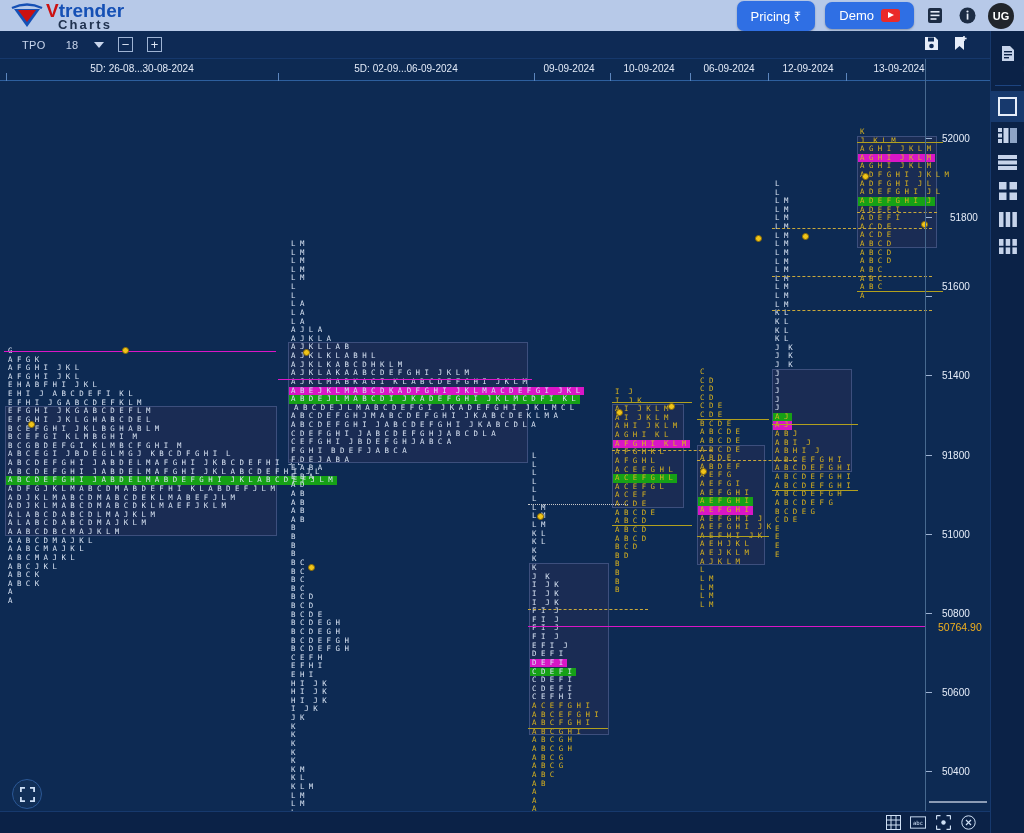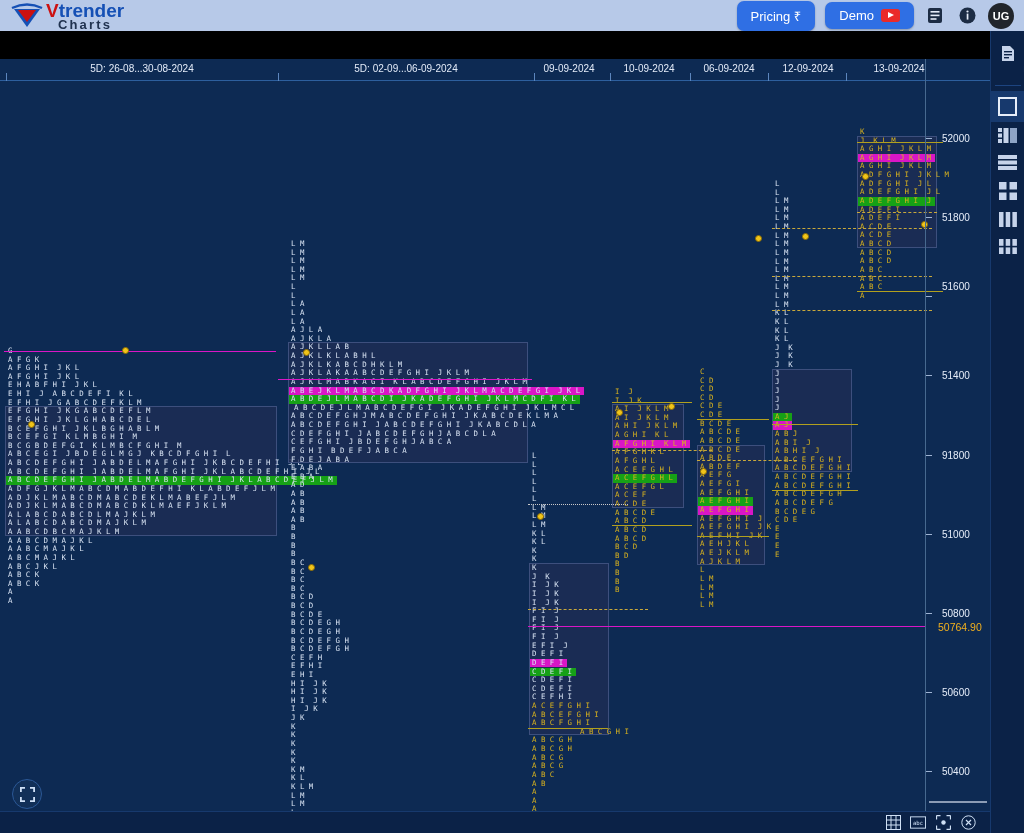--- a/index.html
+++ b/index.html
@@ -4,21 +4,21 @@
 <title>Vtrender Charts — TPO Market Profile</title>
 <style>
   * { box-sizing: border-box; }
   html, body {
     margin: 0; padding: 0;
     width: 1024px; height: 833px;
     overflow: hidden;
     background: #0b2447;
     font-family: "Liberation Sans", sans-serif;
   }
-  #app { position: relative; width: 1024px; height: 833px; background: #000000; padding-left: 48px; }
+  #app { position: relative; width: 1024px; height: 833px; background: #22c55e; padding-left: 48px; }
 
   
   .header {
     position: absolute; left: 0; top: 0; width: 1024px; height: 31px;
     background: #b7c9e8;
     display: flex; align-items: center;
   }
   .logo-wrap { display: flex; align-items: center; margin-left: 10px; }
   .logo-mark { width: 34px; height: 26px; position: relative; }
   .logo-text { margin-left: 2px; line-height: 1; }
@@ -156,20 +156,43 @@
         <svg width="17" height="17" viewBox="0 0 17 17">
             <circle cx="8.5" cy="8.5" r="8" fill="#1c2c44"></circle>
             <rect x="7.7" y="6.6" width="1.7" height="6" fill="#e6edf9"></rect>
             <circle cx="8.5" cy="4.5" r="1.1" fill="#e6edf9"></circle>
           </svg>
       </span>
       <div class="avatar">UG</div>
     </div>
   </div>
 
+  <div class="toolbar">
+    <span class="tb-label">TPO</span>
+    <span class="tb-value">18</span>
+    <span class="caret"></span>
+    <span class="tb-btn">−</span>
+    <span class="tb-btn">+</span>
+    <div class="tb-right">
+      <span>
+        <svg width="15" height="15" viewBox="0 0 15 15">
+            <path d="M1 1h10l3 3v10H1z" fill="#e6edf9"></path>
+            <rect x="4" y="1.5" width="6" height="4" fill="#0e2a55"></rect>
+            <circle cx="7.5" cy="10" r="2.3" fill="#0e2a55"></circle>
+          </svg>
+      </span>
+      <span>
+        <svg width="15" height="15" viewBox="0 0 15 15">
+            <path d="M2 1h9v13l-4.5-4L2 14z" fill="#e6edf9"></path>
+            <rect x="10.2" y="0" width="1.6" height="5" fill="#e6edf9"></rect>
+            <rect x="8.6" y="1.7" width="5" height="1.6" fill="#e6edf9"></rect>
+          </svg>
+      </span>
+    </div>
+  </div>
 
   <div class="rail">
     <div class="rail-item">
       <svg width="16" height="17" viewBox="0 0 16 17">
           <path d="M2 1h8l4 4v11H2z" fill="#c6d3ea"></path>
           <rect x="4" y="6" width="8" height="1.4" fill="#0b2247"></rect>
           <rect x="4" y="9" width="8" height="1.4" fill="#0b2247"></rect>
           <rect x="4" y="12" width="5" height="1.4" fill="#0b2247"></rect>
         </svg>
       <span class="lbl">Live</span>
@@ -378,21 +401,21 @@
           <div class="hl hl-mag" style="left: 530px; top: 577.88px; width: 37.15px;"></div>
           <div class="row" style="left: 532px; top: 577.88px; color: rgb(216, 227, 243);">D E F I</div>
           <div class="hl hl-green" style="left: 530px; top: 586.5px; width: 46.05px;"></div>
           <div class="row" style="left: 532px; top: 586.5px; color: rgb(216, 227, 243);">C D E F I</div>
           <div class="row" style="left: 532px; top: 595.12px; color: rgb(216, 227, 243);">C D E F I</div>
           <div class="row" style="left: 532px; top: 603.74px; color: rgb(216, 227, 243);">C D E F I</div>
           <div class="row" style="left: 532px; top: 612.36px; color: rgb(216, 227, 243);">C E F H I</div>
           <div class="row" style="left: 532px; top: 620.98px; color: rgb(216, 178, 30);">A C E F G H I</div>
           <div class="row" style="left: 532px; top: 629.6px; color: rgb(216, 178, 30);">A B C E F G H I</div>
           <div class="row" style="left: 532px; top: 638.22px; color: rgb(216, 178, 30);">A B C F G H I</div>
-          <div class="row" style="left: 532px; top: 646.84px; color: rgb(216, 178, 30); margin-left: 48px;">A B C G H I</div>
+          <div class="row" style="left: 532px; top: 646.84px; color: rgb(216, 178, 30);">A B C G H I</div>
           <div class="row" style="left: 532px; top: 655.46px; color: rgb(216, 178, 30);">A B C G H</div>
           <div class="row" style="left: 532px; top: 664.08px; color: rgb(216, 178, 30);">A B C G H</div>
           <div class="row" style="left: 532px; top: 672.7px; color: rgb(216, 178, 30);">A B C G</div>
           <div class="row" style="left: 532px; top: 681.32px; color: rgb(216, 178, 30);">A B C G</div>
           <div class="row" style="left: 532px; top: 689.94px; color: rgb(216, 178, 30);">A B C</div>
           <div class="row" style="left: 532px; top: 698.56px; color: rgb(216, 178, 30);">A B</div>
           <div class="row" style="left: 532px; top: 707.18px; color: rgb(216, 178, 30);">A</div>
           <div class="row" style="left: 532px; top: 715.8px; color: rgb(216, 178, 30);">A</div>
           <div class="row" style="left: 532px; top: 724.42px; color: rgb(216, 178, 30);">A</div>
         </div>
@@ -563,21 +586,21 @@
         <div class="smile" style="left: 755px; top: 153.697px;"></div>
         <div class="smile" style="left: 802px; top: 152.115px;"></div>
         <div class="smile" style="left: 862px; top: 91.5844px;"></div>
         <div class="smile" style="left: 921px; top: 140.246px;"></div>
       </div>
     <div class="axis" id="axis">
       <div class="ax-bottom"></div>
     <div class="ax-tick" style="top: 79px;"></div>
         <div class="ax-lbl" style="top: 79px;">52000</div>
         <div class="ax-tick" style="top: 158.125px;"></div>
-        <div class="ax-lbl" style="top: 158.125px;">51800</div>
+        <div class="ax-lbl" style="top: 158.125px; margin-left: 8px;">51800</div>
         <div class="ax-tick" style="top: 237.25px;"></div>
         <div class="ax-lbl" style="top: 227px;">51600</div>
         <div class="ax-tick" style="top: 316.375px;"></div>
         <div class="ax-lbl" style="top: 316.375px;">51400</div>
         <div class="ax-tick" style="top: 395.5px;"></div>
         <div class="ax-lbl" style="top: 395.5px;">91800</div>
         <div class="ax-tick" style="top: 474.625px;"></div>
         <div class="ax-lbl" style="top: 474.625px;">51000</div>
         <div class="ax-tick" style="top: 553.75px;"></div>
         <div class="ax-lbl" style="top: 553.75px;">50800</div>

